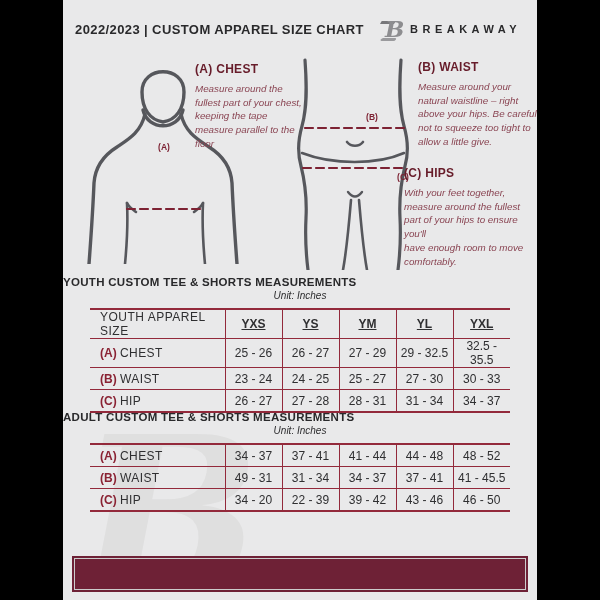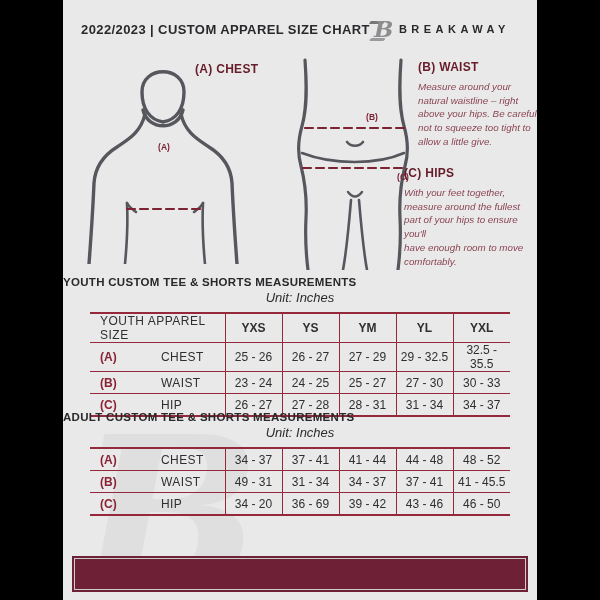--- a/index.html
+++ b/index.html
@@ -12,22 +12,22 @@
     background:#e9e9ea; overflow:hidden;
   }
   .watermark {
     position:absolute; left:16px; top:408px; font-size:215px; line-height:1;
     color:#dfdfdf; font-weight:bold; font-style:italic;
     font-family:"DejaVu Serif", serif; z-index:0; user-select:none;
   }
   .content { position:relative; z-index:1; width:100%; height:100%; }
 
   
-  .hdr { position:absolute; top:17px; left:18px; right:16px;
-         display:flex; justify-content:flex-start; align-items:center; }
+  .hdr { position:absolute; top:17px; left:12px; right:16px;
+         display:flex; justify-content:space-between; align-items:center; }
   .hdr-title { font-size:13px; font-weight:bold; color:#29292b; letter-spacing:.4px; white-space:nowrap; }
   .brand { display:flex; align-items:center; gap:7px; }
   .logo-mark { position:relative; width:22px; height:24px; }
   .logo-b { position:absolute; left:4px; top:-2px; font-family:"DejaVu Serif", serif;
             font-style:italic; font-weight:bold; font-size:23px; color:#8d8d90; }
   .logo-bar { position:absolute; left:0; top:4px; width:14px; height:2.5px; background:#77777a; transform:skewX(-30deg); }
   .logo-swoosh { position:absolute; left:0; bottom:1px; width:15px; height:2.5px; background:#9a9a9d; border-radius:2px; transform:skewX(-30deg); }
   .brand-name { font-size:11px; font-weight:bold; color:#29292b; letter-spacing:4.5px; }
 
   
@@ -35,32 +35,32 @@
   .fig svg { display:block; }
   .dash-label { position:absolute; font-size:8.5px; font-weight:bold; color:#7d2233; text-align:center; width:30px; }
   .guide-block { position:absolute; }
   .guide-h { font-size:12px; font-weight:bold; color:#671c2a; letter-spacing:.3px; }
   .guide-p { margin-top:6px; font-size:9.8px; font-style:italic; color:#8a4553;
              line-height:1.4; white-space:pre-line; }
 
   
   .tbl-block { position:absolute; left:0; width:100%; }
   .tbl-title { text-align:left; font-size:11.5px; font-weight:bold; color:#29292b; letter-spacing:.3px; }
-  .tbl-unit { text-align:center; font-size:13px; font-style:italic; color:#2c2c2e; margin-top:2px; }
+  .tbl-unit { text-align:center; font-size:10px; font-style:italic; color:#2c2c2e; margin-top:2px; }
   table.meas { width:420px; margin:7px auto 0; border-collapse:collapse; table-layout:fixed; }
   table.meas td { border:1.4px solid #93293b; height:21px; padding:0;
                   text-align:center; font-size:12px; color:#2f2f31; }
   table.meas td:first-child { border-left:0; text-align:left; padding-left:10px; }
   table.meas td:last-child { border-right:0; }
   table.meas tr:first-child td { border-top-width:2px; }
   table.meas tr:last-child td { border-bottom-width:2px; }
-  td.size-h { font-weight:bold; font-size:10.8px; color:#232325; }
+  td.size-h { font-weight:bold; font-size:10.8px; color:#232325;text-decoration:underline; }
   td.col-h { font-size:10.2px; letter-spacing:.5px; color:#2f2f31; }
   .rk { color:#8a2233; font-weight:bold; }
-  .rl { letter-spacing:.4px;margin-left:41px; }
+  .rl { letter-spacing:.4px; }
 
   
   .footer-bar { position:absolute; left:9px; top:556px; width:456px; height:36px;
                 background:#6e2136; outline:1px solid #cccccc; outline-offset:-3px; }
 </style>
 </head>
 <body>
 
 <div class="page">
   <div class="watermark">B</div>
@@ -105,20 +105,21 @@
         <path d="M 64 142 C 66 166 68 190 72 212" stroke-width="2.6"></path>
         <line x1="10" y1="70" x2="110" y2="70" stroke="#7d2233" stroke-width="2.2" stroke-dasharray="8 5"></line>
         <line x1="8" y1="110" x2="110" y2="110" stroke="#7d2233" stroke-width="2.2" stroke-dasharray="8 5"></line>
       </svg>
       <div class="dash-label" style="left:62px; top:54px;">(B)</div>
       <div class="dash-label" style="left:93px; top:114px;">(C)</div>
     </div>
 
     <div class="guide-block" style="left:132px; top:62px; width:112px;">
       <div class="guide-h">(A) CHEST</div>
+      <div class="guide-p">Measure around the fullest part of your chest, keeping the tape measure parallel to the floor</div>
     </div>
 
     <div class="guide-block" style="left:355px; top:60px; width:122px;">
       <div class="guide-h">(B) WAIST</div>
       <div class="guide-p">Measure around your natural waistline – right above your hips. Be careful not to squeeze too tight to allow a little give.</div>
     </div>
 
     <div class="guide-block" style="left:341px; top:166px; width:122px;">
       <div class="guide-h">(C) HIPS</div>
       <div class="guide-p">With your feet together, measure around the fullest part of your hips to ensure you'll
@@ -199,21 +200,21 @@
           <td><span class="rk">(B)</span> <span class="rl">WAIST</span></td>
           <td>49 - 31</td>
           <td>31 - 34</td>
           <td>34 - 37</td>
           <td>37 - 41</td>
           <td>41 - 45.5</td>
         </tr>
         <tr>
           <td><span class="rk">(C)</span> <span class="rl">HIP</span></td>
           <td>34 - 20</td>
-          <td>36 - 69</td>
+          <td>22 - 39</td>
           <td>39 - 42</td>
           <td>43 - 46</td>
           <td>46 - 50</td>
         </tr>
       </tbody>
         </table>
     </div>
 
     <div class="footer-bar"></div>
 

